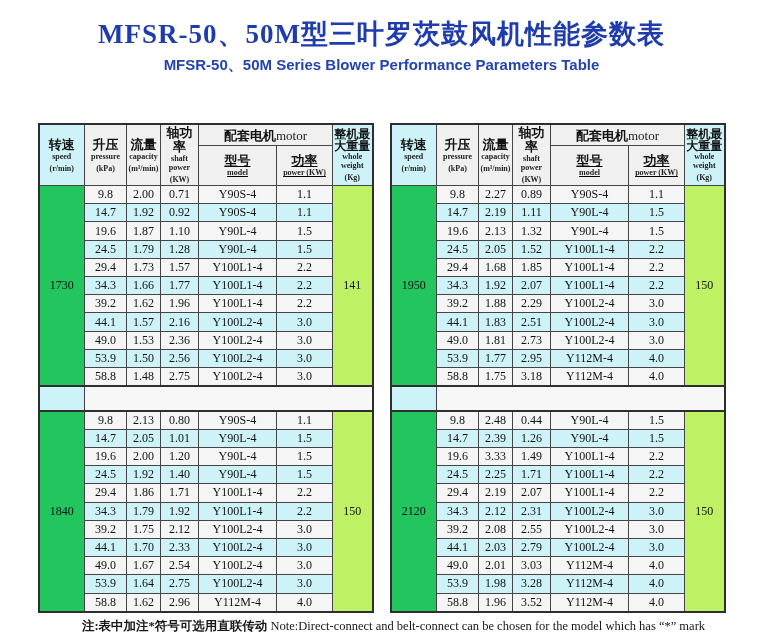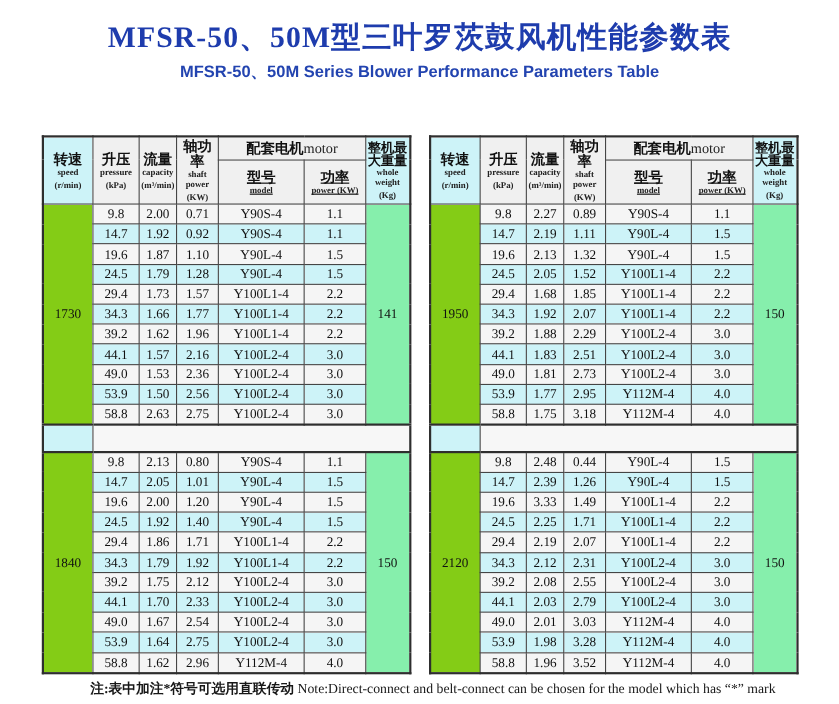--- a/index.html
+++ b/index.html
@@ -19,22 +19,22 @@
   .h-en{font-size:8px;color:#222;line-height:9px;}
   .h-unit{font-size:8px;color:#222;line-height:10px;padding-top:3px;}
   .motor-th{height:18px;}
   .motor-th .h-cn{display:inline;font-size:13px;text-align:center;}
   .motor-th .h-en-inline{display:inline;font-size:13px;font-weight:normal;color:#222;}
   .sub-th{height:36px;text-decoration:underline;}
   .weight-th .h-cn{font-size:12px;line-height:12px;}
   tr.data-row td{height:17px;font-size:12px;color:#111;}
   tr.data-row td.plain{background:#f5f5f5;}
   tr.data-row td.alt{background:#cdf3f8;}
-  td.speed-cell{background:#84cc16;font-size:13px;}
-  td.weight-cell{background:#86efac;font-size:13px;}
+  td.speed-cell{background:#22c55e;font-size:13px;}
+  td.weight-cell{background:#bef264;font-size:13px;}
   tr.sep-row td{height:22px;border-top:2px solid #2e2e2e;border-bottom:2px solid #2e2e2e;}
   td.sep-speed{background:#cdf3f8;}
   td.sep-rest{background:#f7f7f7;}
   .note{margin:10px 0 0 24px;font-size:12.5px;color:#171717;white-space:nowrap;text-align:center;}
   .note .cn{font-weight:bold;font-family:"Liberation Serif","DejaVu Serif",serif;}
   .note .en{font-family:"Liberation Serif","DejaVu Serif",serif;}
 </style>
 </head>
 <body>
 
@@ -164,21 +164,21 @@
           </tr>
           <tr class="data-row">
             <td class="alt">53.9</td>
             <td class="alt">1.50</td>
             <td class="alt">2.56</td>
             <td class="alt">Y100L2-4</td>
             <td class="alt">3.0</td>
           </tr>
           <tr class="data-row">
             <td class="plain">58.8</td>
-            <td class="plain">2.63</td>
+            <td class="plain">1.48</td>
             <td class="plain">2.75</td>
             <td class="plain">Y100L2-4</td>
             <td class="plain">3.0</td>
           </tr>
           <tr class="sep-row">
             <td class="sep-speed"></td>
             <td class="sep-rest" colspan="6"></td>
           </tr>
           <tr class="data-row">
             <td class="speed-cell" rowspan="11">1840</td>

